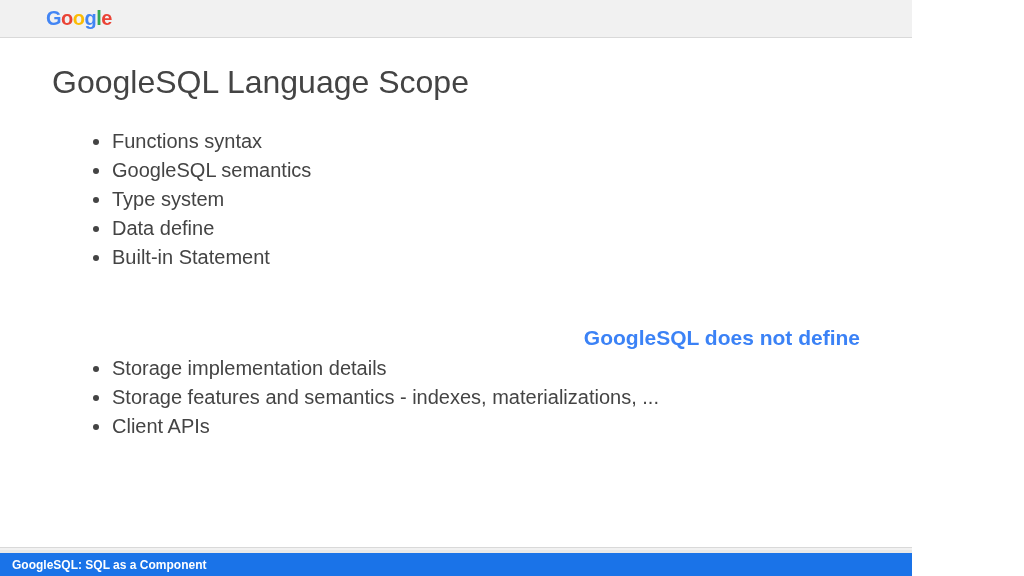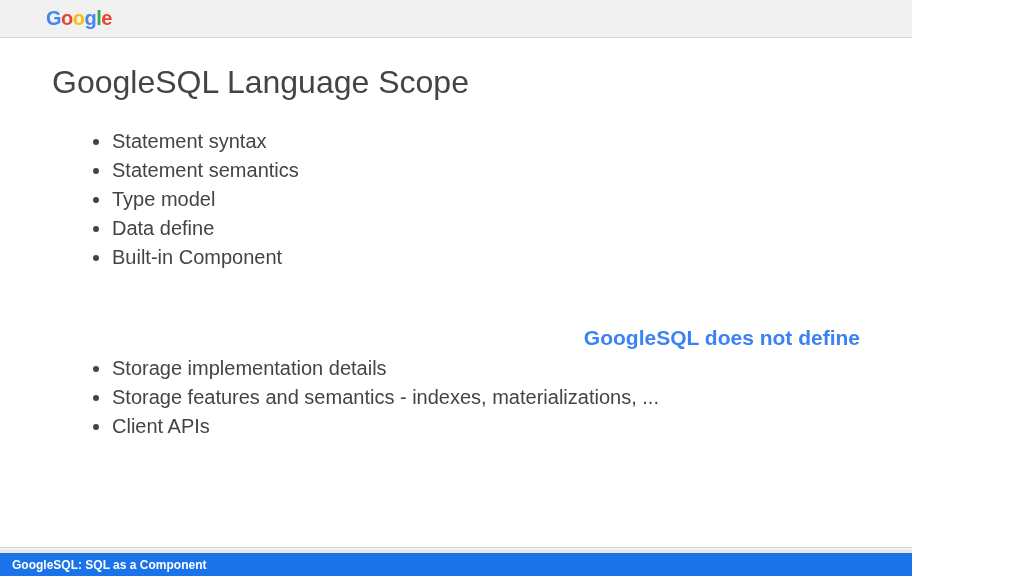--- a/index.html
+++ b/index.html
@@ -29,25 +29,25 @@
   <div class="topbar">
     <div class="google-logo">
       <span class="g1">G</span><span class="g2">o</span><span class="g3">o</span><span class="g4">g</span><span class="g5">l</span><span class="g6">e</span>
     </div>
   </div>
 
   <div class="content">
     <h1 class="title">GoogleSQL Language Scope</h1>
 
     <ul class="bullets">
-      <li>Statement syntax</li>
-      <li>Statement semantics</li>
-      <li>Type model</li>
+      <li>Functions syntax</li>
+      <li>GoogleSQL semantics</li>
+      <li>Type system</li>
       <li>Data define</li>
-      <li>Built-in Component</li>
+      <li>Built-in Statement</li>
     </ul>
 
     <div class="spacer"></div>
 
     <div class="section-head red">GoogleSQL does not define</div>
     <ul class="bullets">
       <li>Storage implementation details</li>
       <li>Storage features and semantics - indexes, materializations, ...</li>
       <li>Client APIs</li>
     </ul>

